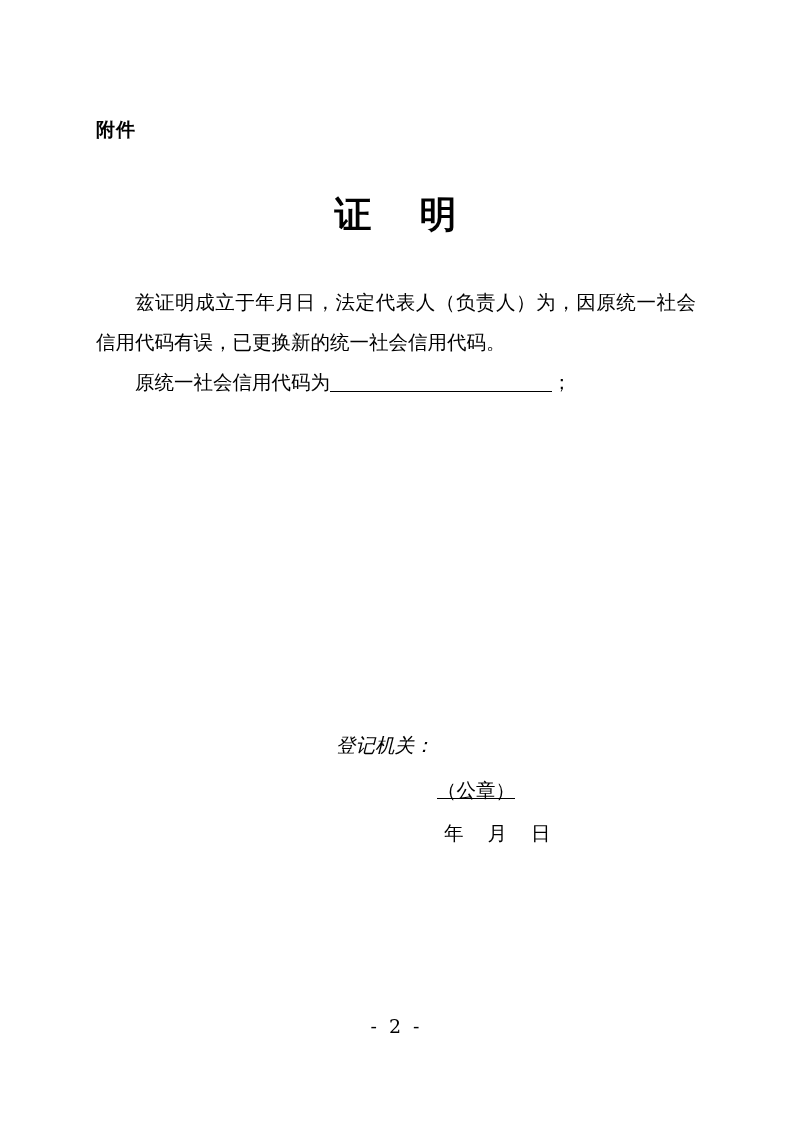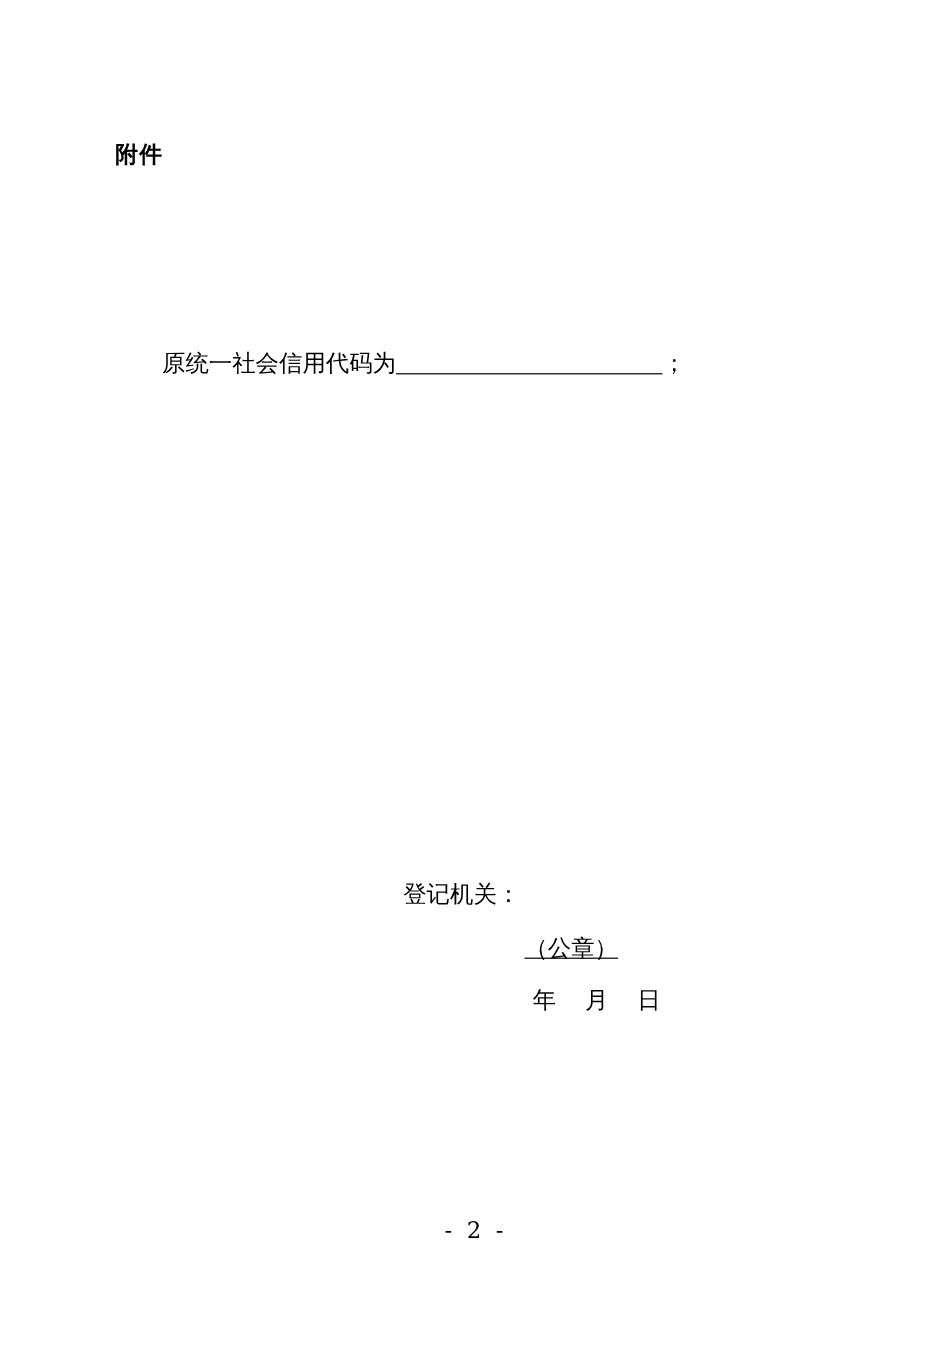--- a/index.html
+++ b/index.html
@@ -76,20 +76,21 @@
     top: 725px;
     width: 793px;
     font-size: 19.5px;
     line-height: 42px;
   }
   .sign-org {
     position: absolute;
     left: 336px;
     top: 0;
     white-space: nowrap;
+    font-style: italic;
   }
   .sign-seal {
     position: absolute;
     left: 437px;
     top: 45px;
     white-space: nowrap;
     text-decoration: underline;
   }
   .sign-date {
     position: absolute;
@@ -111,23 +112,27 @@
     font-family: "DejaVu Serif", "Liberation Serif", serif;
   }
 </style>
 </head>
 <body>
 
 <div class="page">
 
   <div class="attachment-label">附件</div>
 
+  <div class="doc-title">
+    <span>证</span><span class="gap"></span><span>明</span>
+  </div>
 
   <div class="body-block">
 
+    <p class="para indent">兹证明成立于年月日，法定代表人（负责人）为，因原统一社会信用代码有误，已更换新的统一社会信用代码。</p>
 
     <p class="para indent">
       <span>原统一社会信用代码为</span><span class="blank-line blank-long"></span><span>；</span>
     </p>
 
 
 
   </div>
 
   <div class="sign-block">

